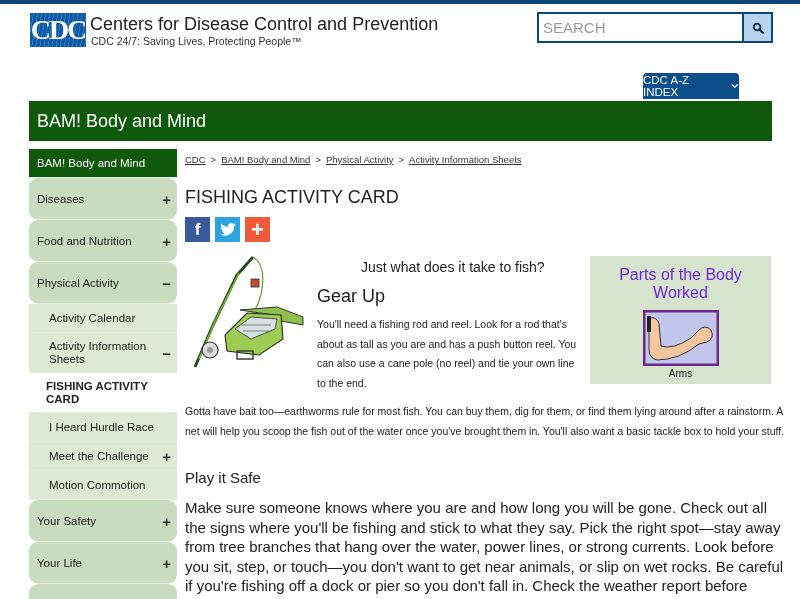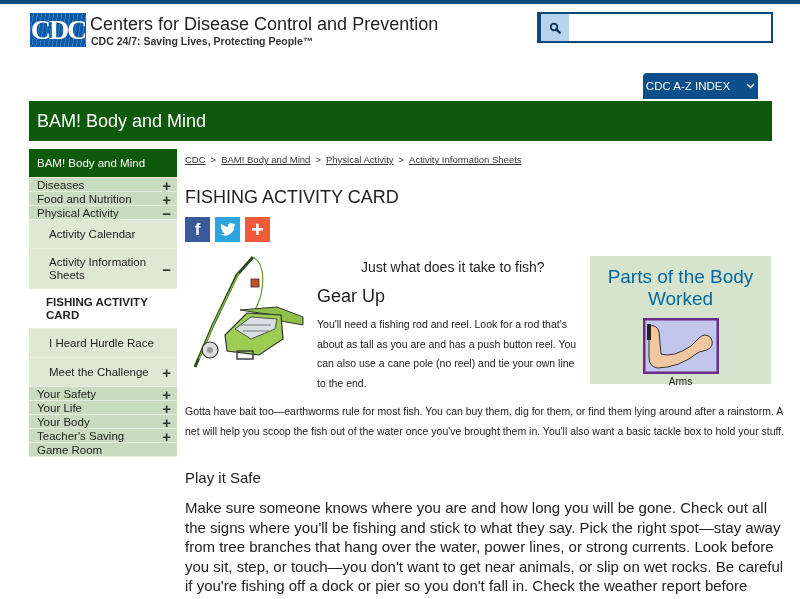--- a/index.html
+++ b/index.html
@@ -8,40 +8,40 @@
 
   .topbar { position: absolute; left: 0; top: 0; width: 800px; height: 4px; background: #0b4778; }
 
   .logo { position: absolute; left: 30px; top: 13px; width: 56px; height: 34px; background: #0b5aa8; color: #fff;
           font-family: "Liberation Serif", serif; font-weight: bold; font-size: 28px; letter-spacing: -2px;
           display: flex; align-items: center; justify-content: center; overflow: hidden; }
   .logo::before { content: ""; position: absolute; inset: 0;
           background: repeating-linear-gradient(100deg, rgba(255,255,255,0.0) 0 3px, rgba(255,255,255,0.18) 3px 4px); }
   .logo span { position: relative; }
   .org-title { position: absolute; left: 90px; top: 14px; font-size: 18px; color: #222; white-space: nowrap; }
-  .org-tagline { position: absolute; left: 91px; top: 35px; font-size: 10.5px; color: #333; white-space: nowrap; font-weight: bold; }
+  .org-tagline { position: absolute; left: 91px; top: 35px; font-size: 10.5px; color: #333; white-space: nowrap; }
 
   .search { position: absolute; left: 537px; top: 12px; width: 236px; height: 31px; border: 2px solid #0b4778; display: flex; background: #fff; }
   .search input { flex: 1; border: none; outline: none; font-size: 15px; color: #999; padding-left: 4px;
                   font-family: "Liberation Sans", sans-serif; background: transparent; }
   .search input::placeholder { color: #9a9a9a; }
   .search-btn { width: 30px; background: #b7d4ec; border-left: 2px solid #0b4778; display: flex; align-items: center; justify-content: center; }
 
-  .az-btn { position: absolute; left: 643px; top: 73px; width: 115px; height: 26px; background: #0b4f8a;
+  .az-btn { position: absolute; left: 643px; top: 73px; width: 96px; height: 26px; background: #0b4f8a;
             border-radius: 4px 4px 0 0; color: #fff; font-size: 11.5px; display: flex; align-items: center;
             justify-content: center; gap: 16px; }
 
   .banner { position: absolute; left: 29px; top: 101px; width: 743px; height: 40px; background: #0f5a0a;
             color: #fff; font-size: 18px; padding-left: 8px; display: flex; align-items: center; }
 
   .sidebar { position: absolute; left: 29px; top: 149px; width: 148px; }
   .sb-item { position: relative; border-bottom: 1px solid #e6eedf; font-size: 11.5px; color: #222;
              display: flex; align-items: center; padding: 0 22px 0 8px; }
   .sb-item.top { background: #0f5a0a; color: #fff; height: 29px; }
-  .sb-item.l1 { background: #c9dcbf; height: 14px; }
+  .sb-item.l1 { background: #c9dcbf; height: 42px; border-radius: 9px; }
   .sb-item.l2 { background: #dde9d4; height: 29px; padding-left: 20px; }
   .sb-item.l2.tall { height: 40px; line-height: 13px; }
   .sb-item.active { background: #fff; font-weight: bold; height: 40px; padding-left: 17px; line-height: 13px; }
   .sb-toggle { position: absolute; right: 6px; top: 50%; transform: translateY(-50%); font-weight: bold; font-size: 15px; color: #333; }
 
   .breadcrumb { position: absolute; left: 185px; top: 154px; font-size: 9.5px; color: #333; white-space: nowrap; }
   .breadcrumb a { color: #333; text-decoration: underline; }
   .breadcrumb .sep { margin: 0 5px; }
 
   .page-title { position: absolute; left: 185px; top: 187px; font-size: 18px; color: #222; white-space: nowrap; }
@@ -52,40 +52,41 @@
   .tw { background: #2ba4e0; }
   .plus { background: #f05a3a; font-size: 22px; }
 
   .fishing-img { position: absolute; left: 185px; top: 255px; width: 126px; height: 118px; }
 
   .intro { position: absolute; left: 317px; top: 259px; font-size: 14px; color: #222; margin-left: 44px; }
   .h-gear { position: absolute; left: 317px; top: 286px; font-size: 18px; color: #222; }
   .gear-p { position: absolute; left: 317px; top: 315px; width: 265px; font-size: 10.5px; line-height: 19.5px; color: #222; }
 
   .body-box { position: absolute; left: 590px; top: 256px; width: 181px; height: 128px; background: #d6e4cd; text-align: center; }
-  .body-box h3 { font-weight: normal; font-size: 19px; color: #0369a1; margin-top: 10px; }
+  .body-box h3 { font-weight: normal; font-size: 16px; color: #6d28d9; margin-top: 10px; }
   .arm-img { width: 76px; height: 56px; margin: 8px auto 0; display: block; }
   .body-box .lbl { font-size: 10px; color: #222; margin-top: 2px; }
 
   .p2 { position: absolute; left: 185px; top: 402px; width: 600px; font-size: 10.5px; line-height: 19.5px; color: #222; }
   .h-safe { position: absolute; left: 185px; top: 469px; font-size: 15px; color: #222; }
   .p3 { position: absolute; left: 185px; top: 498px; width: 600px; font-size: 15px; line-height: 19.5px; color: #222; }
 </style>
 </head>
 <body>
 
 <div class="topbar"></div>
 
 <div class="logo">
     <span>CDC</span>
   </div>
 <div class="org-title">Centers for Disease Control and Prevention</div>
 <div class="org-tagline">CDC 24/7: Saving Lives, Protecting People™</div>
 
 <div class="search">
+  <input type="text" placeholder="SEARCH" style="">
   <div class="search-btn">
     <svg width="12" height="12" viewBox="0 0 12 12">
       <circle cx="5" cy="5" r="3.3" stroke="#0b2f55" stroke-width="1.8" fill="none"></circle>
       <line x1="7.4" y1="7.4" x2="10.8" y2="10.8" stroke="#0b2f55" stroke-width="2.2" stroke-linecap="round"></line>
     </svg>
   </div>
 </div>
 
 <div class="az-btn">
   <span>CDC A-Z INDEX</span>
@@ -123,20 +124,23 @@
     </div>
   <div class="sb-item active">
       <span>FISHING ACTIVITY CARD</span>
     </div>
   <div class="sb-item l2">
       <span>I Heard Hurdle Race</span>
     </div>
   <div class="sb-item l2">
       <span>Meet the Challenge</span>
       <span class="sb-toggle">+</span>
+    </div>
+  <div class="sb-item l2">
+      <span>Motion Commotion</span>
     </div>
   <div class="sb-item l1">
       <span>Your Safety</span>
       <span class="sb-toggle">+</span>
     </div>
   <div class="sb-item l1">
       <span>Your Life</span>
       <span class="sb-toggle">+</span>
     </div>
   <div class="sb-item l1">

